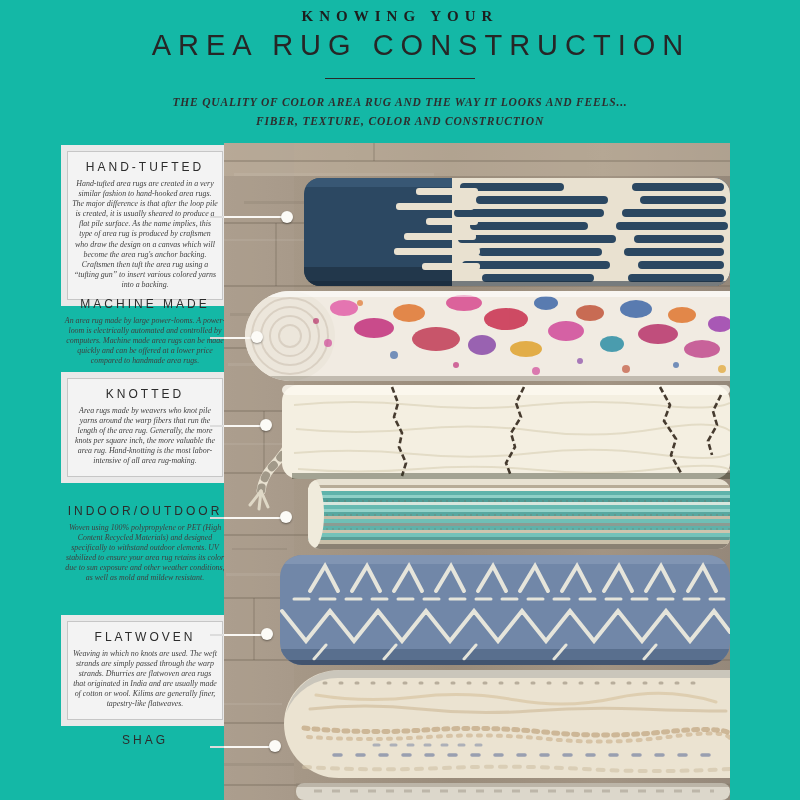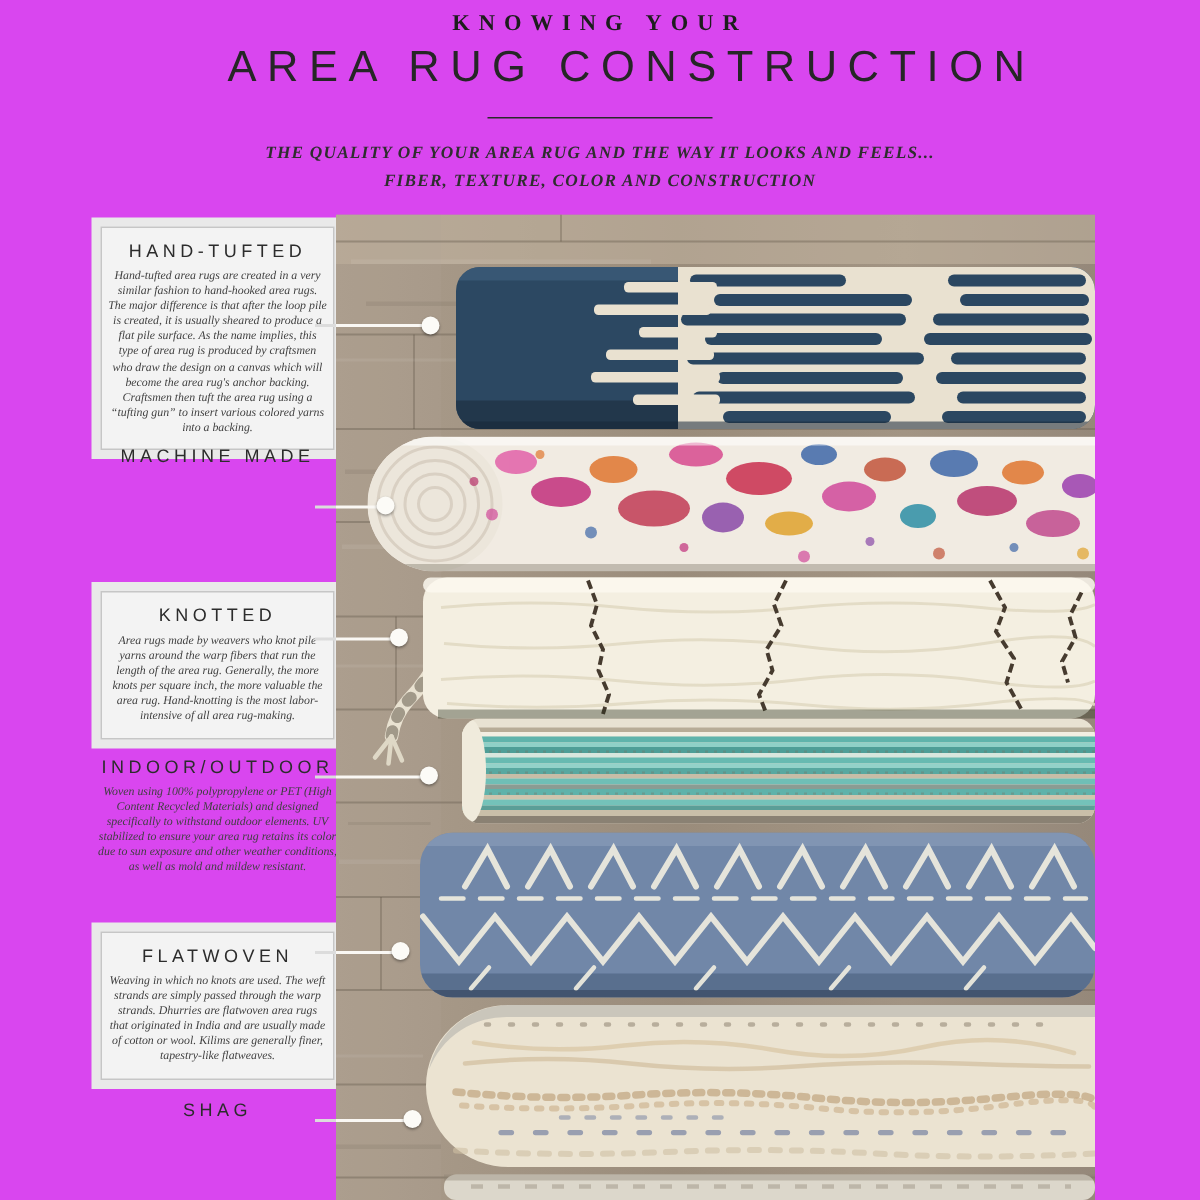--- a/index.html
+++ b/index.html
@@ -1,16 +1,16 @@
 <!DOCTYPE html>
 <html><head>
 <meta charset="utf-8">
 <style>
   html,body{margin:0;padding:0;background:#ffffff;}
-  .page{position:relative;width:800px;height:800px;background:#d946ef;overflow:hidden;
+  .page{position:relative;width:800px;height:800px;background:#14b8a6;overflow:hidden;
         font-family:"Liberation Serif",serif;color:#2b2b2b;}
   
   header{position:absolute;top:0;left:0;width:800px;text-align:center;}
   .eyebrow{margin-top:8px;font-family:"Liberation Serif",serif;font-weight:bold;
            font-size:15px;letter-spacing:6px;color:#1d1d1d;}
   .title{margin:4px 0 0;font-family:"Liberation Sans",sans-serif;font-weight:200;
          font-size:29px;letter-spacing:7px;color:#262626;padding-left:42px;}
   .divider{width:150px;height:0;border-top:1.5px solid #2a2a2a;margin:16px auto 0;}
   .subtitle{margin:14px auto 0;font-family:"Liberation Serif",serif;font-style:italic;
             font-weight:bold;font-size:11.5px;letter-spacing:0.8px;line-height:1.65;color:#2e2e2e;}
@@ -35,39 +35,40 @@
 </head>
 <body>
 
 <div class="page">
 
   <header>
     <div class="eyebrow">KNOWING YOUR</div>
     <h1 class="title">AREA RUG CONSTRUCTION</h1>
     <div class="divider"></div>
     <p class="subtitle">
-      <span>THE QUALITY OF YOUR AREA RUG AND THE WAY IT LOOKS AND FEELS...</span><br>
+      <span>THE QUALITY OF COLOR AREA RUG AND THE WAY IT LOOKS AND FEELS...</span><br>
       <span>FIBER, TEXTURE, COLOR AND CONSTRUCTION</span>
     </p>
   </header>
 
   <section class="info boxed" style="top:145px;">
     <div class="inner">
       <h2>HAND-TUFTED</h2>
       <p>Hand-tufted area rugs are created in a very similar fashion to hand-hooked area rugs. The major difference is that after the loop pile is created, it is usually sheared to produce a flat pile surface. As the name implies, this type of area rug is produced by craftsmen who draw the design on a canvas which will become the area rug's anchor backing. Craftsmen then tuft the area rug using a “tufting gun” to insert various colored yarns into a backing.</p>
     </div>
   </section>
 
   <section class="info plain" style="top:295px;">
     <div class="inner">
       <h2>MACHINE MADE</h2>
-    </div>
-  </section>
-
-  <section class="info boxed" style="top:388px;">
+      <p>An area rug made by large power-looms. A power-loom is electrically automated and controlled by computers. Machine made area rugs can be made quickly and can be offered at a lower price compared to handmade area rugs.</p>
+    </div>
+  </section>
+
+  <section class="info boxed" style="top:372px;">
     <div class="inner">
       <h2>KNOTTED</h2>
       <p>Area rugs made by weavers who knot pile yarns around the warp fibers that run the length of the area rug. Generally, the more knots per square inch, the more valuable the area rug. Hand-knotting is the most labor-intensive of all area rug-making.</p>
     </div>
   </section>
 
   <section class="info plain" style="top:502px;">
     <div class="inner">
       <h2>INDOOR/OUTDOOR</h2>
       <p>Woven using 100% polypropylene or PET (High Content Recycled Materials) and designed specifically to withstand outdoor elements. UV stabilized to ensure your area rug retains its color due to sun exposure and other weather conditions, as well as mold and mildew resistant.</p>

